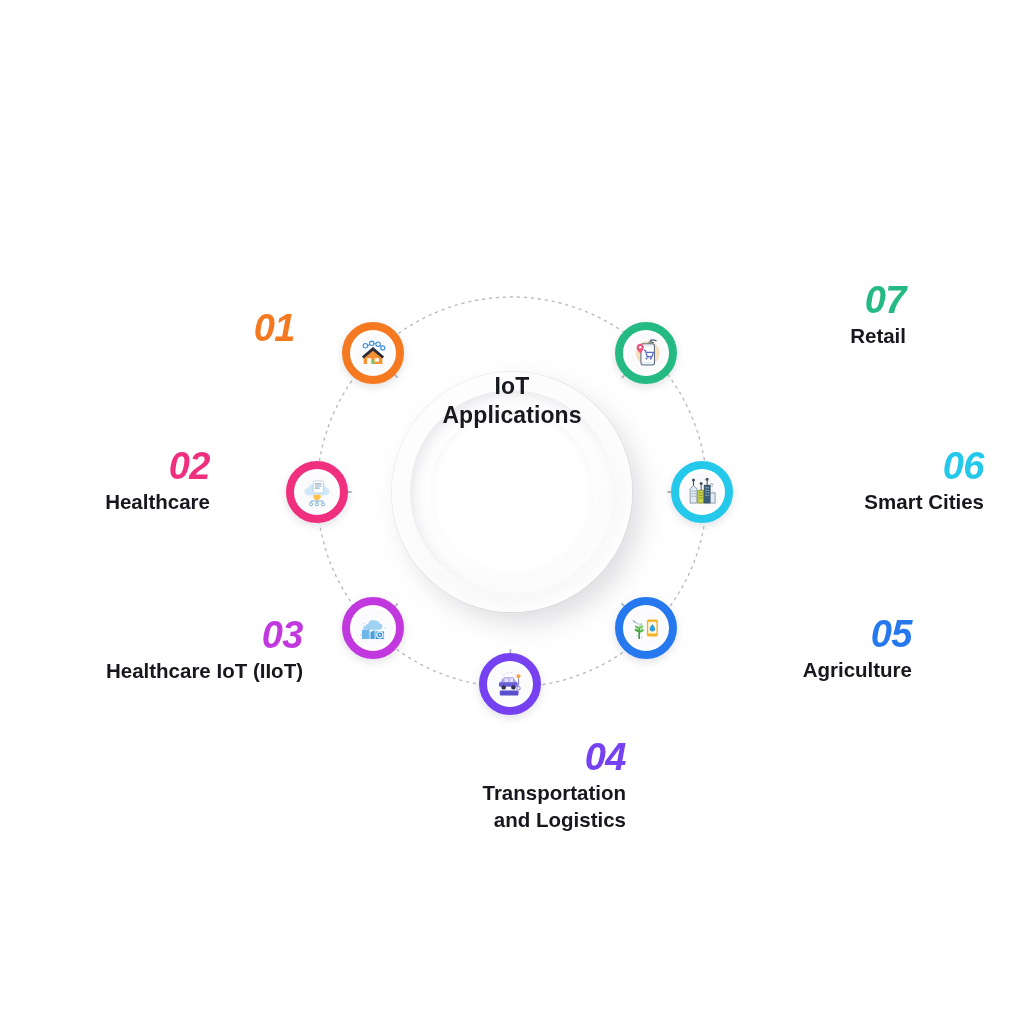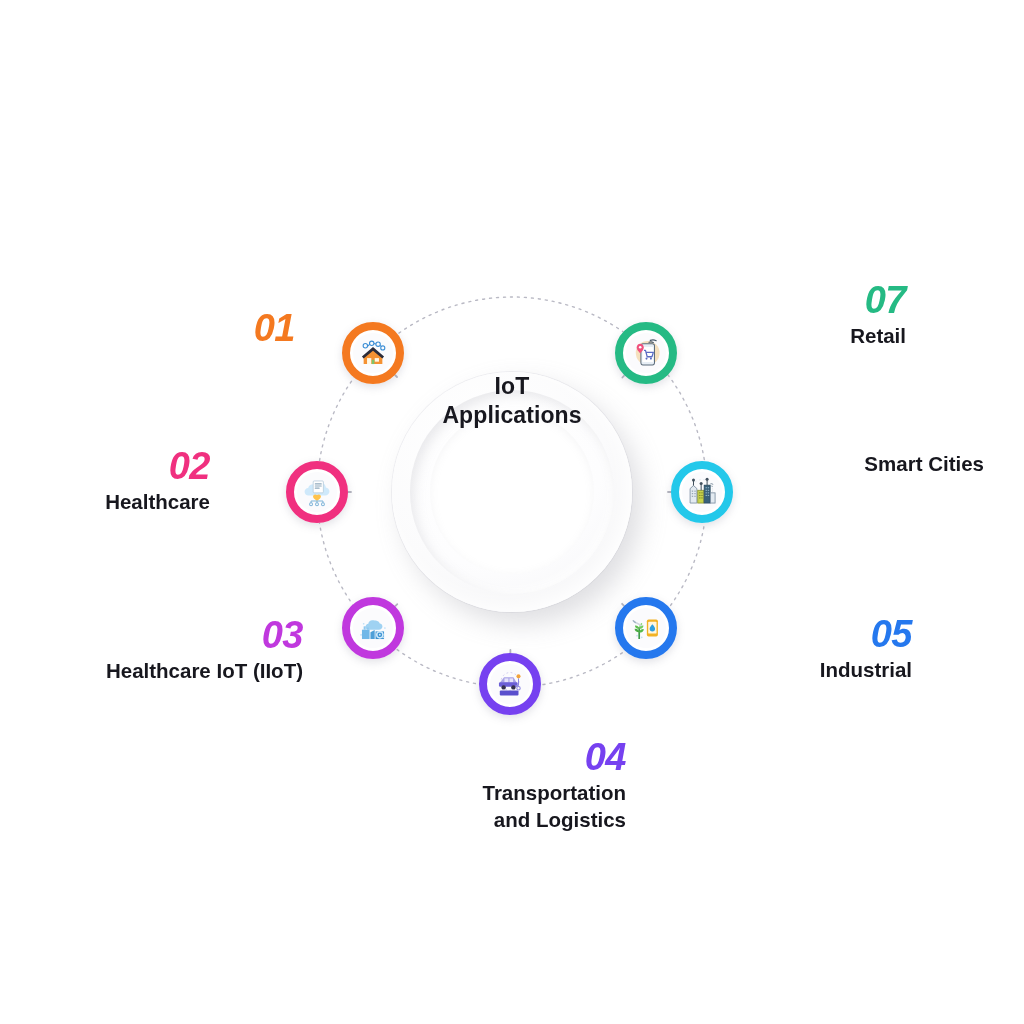--- a/index.html
+++ b/index.html
@@ -270,23 +270,24 @@
         <div class="num" style="color: rgb(192, 56, 222);">03</div>
         <div class="cap">Healthcare IoT (IIoT)</div>
       </div>
       <div class="label lab-center" style="left: 394px; top: 738px; width: 232px;">
         <div class="num" style="color: rgb(118, 65, 240);">04</div>
         <div class="cap">Transportation
 and Logistics</div>
       </div>
       <div class="label lab-right" style="left: 712px; top: 615px; width: 200px;">
         <div class="num" style="color: rgb(37, 120, 238);">05</div>
-        <div class="cap">Industrial</div>
+        <div class="cap">Agriculture</div>
       </div>
       <div class="label lab-right" style="left: 784px; top: 447px; width: 200px;">
+        <div class="num" style="color: rgb(35, 200, 234);">06</div>
         <div class="cap">Smart Cities</div>
       </div>
       <div class="label lab-right" style="left: 716px; top: 281px; width: 190px;">
         <div class="num" style="color: rgb(37, 186, 132);">07</div>
         <div class="cap">Retail</div>
       </div>
     </div>
 
 </div>
 

